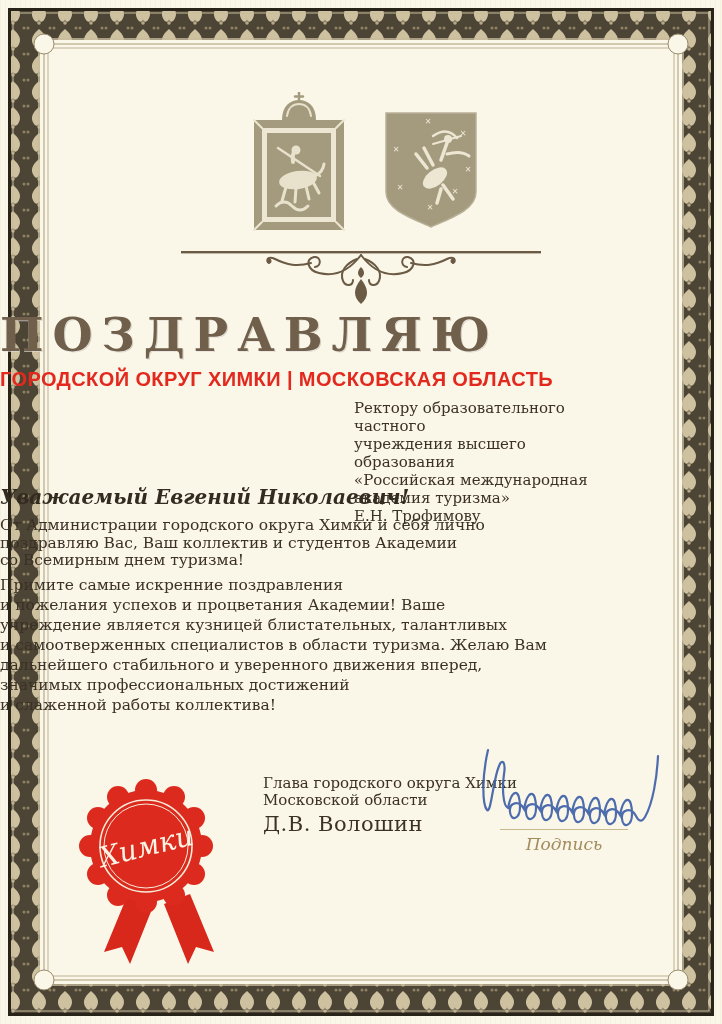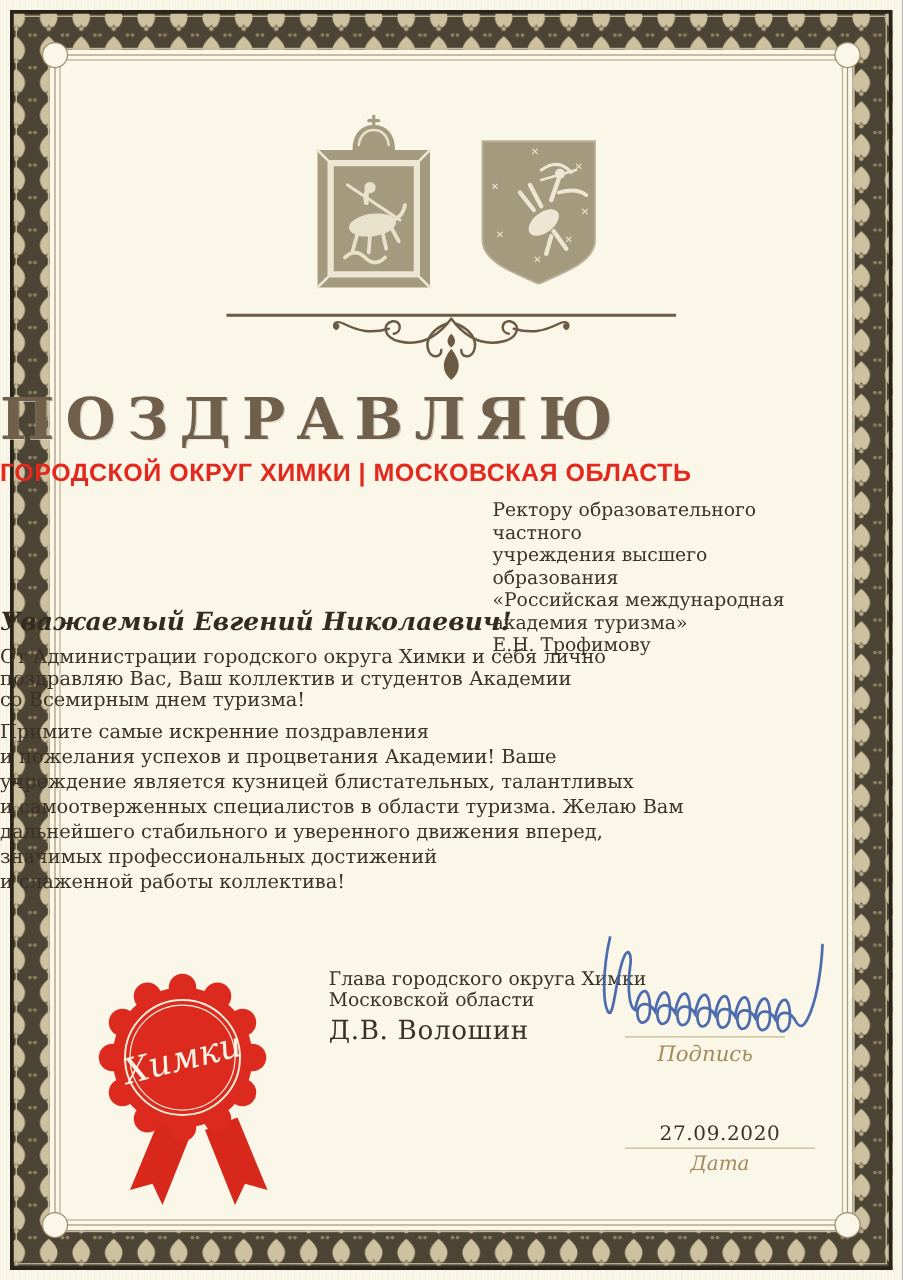--- a/index.html
+++ b/index.html
@@ -28,21 +28,21 @@
   }
   .subtitle{
     top:368px;
     font-family:"Liberation Sans", sans-serif;
     font-weight:bold;
     font-size:20px;
     letter-spacing:0.4px;
     color:#e3281e;
   }
   .addressee{
-    left:394px;top:399px;width:255px;
+    left:354px;top:399px;width:255px;
     font-size:15px;line-height:18px;
   }
   .salutation{
     top:485px;
     font-weight:bold;
     font-size:20px;
     color:#342b20;
     font-style:italic;
   }
   .para1{top:517px;font-size:15.5px;line-height:17.5px;}
@@ -196,24 +196,20 @@
              c4,-20 12,-20 12,-1 c0,12 -9,15 -10,5 c-1,-10 9,-12 14,-3
              c4,-20 12,-20 12,-1 c0,12 -9,15 -10,5 c-1,-10 9,-12 14,-3
              c4,-20 12,-20 12,-1 c0,12 -9,15 -10,5 c-1,-10 9,-12 14,-3
              c4,-20 12,-20 12,-1 c0,12 -9,15 -10,5 c-1,-10 9,-12 14,-3
              c4,-20 12,-20 12,-1 c0,12 -9,15 -10,5 c-1,-10 9,-12 14,-3
              c3,6 6,6 9,1 c8,-14 12,-40 13,-61" fill="none" stroke="#3e5fa8" stroke-width="2.2" stroke-linecap="round" opacity="0.92"></path>
   </svg>
   <div class="abs sig-line"></div>
   <div class="abs sig-label">Подпись</div>
 
-  <div class="abs date-group">
-    <div class="date-value">27.09.2020</div>
-    <div class="date-label">Дата</div>
-  </div>
 
   <svg class="abs" style="left:60px;top:778px;" width="172" height="190" viewBox="0 0 172 190">
 
     <path d="M68,116 L44,174 L62,169 L70,186 L94,126 Z" fill="#d8271b"></path>
     <path d="M104,126 L128,186 L136,169 L154,174 L130,116 Z" fill="#d8271b"></path>
 
     <g fill="#dc2b1e">
       <circle cx="86" cy="68" r="56"></circle>
       <g>
         <circle cx="86" cy="12" r="11"></circle>

